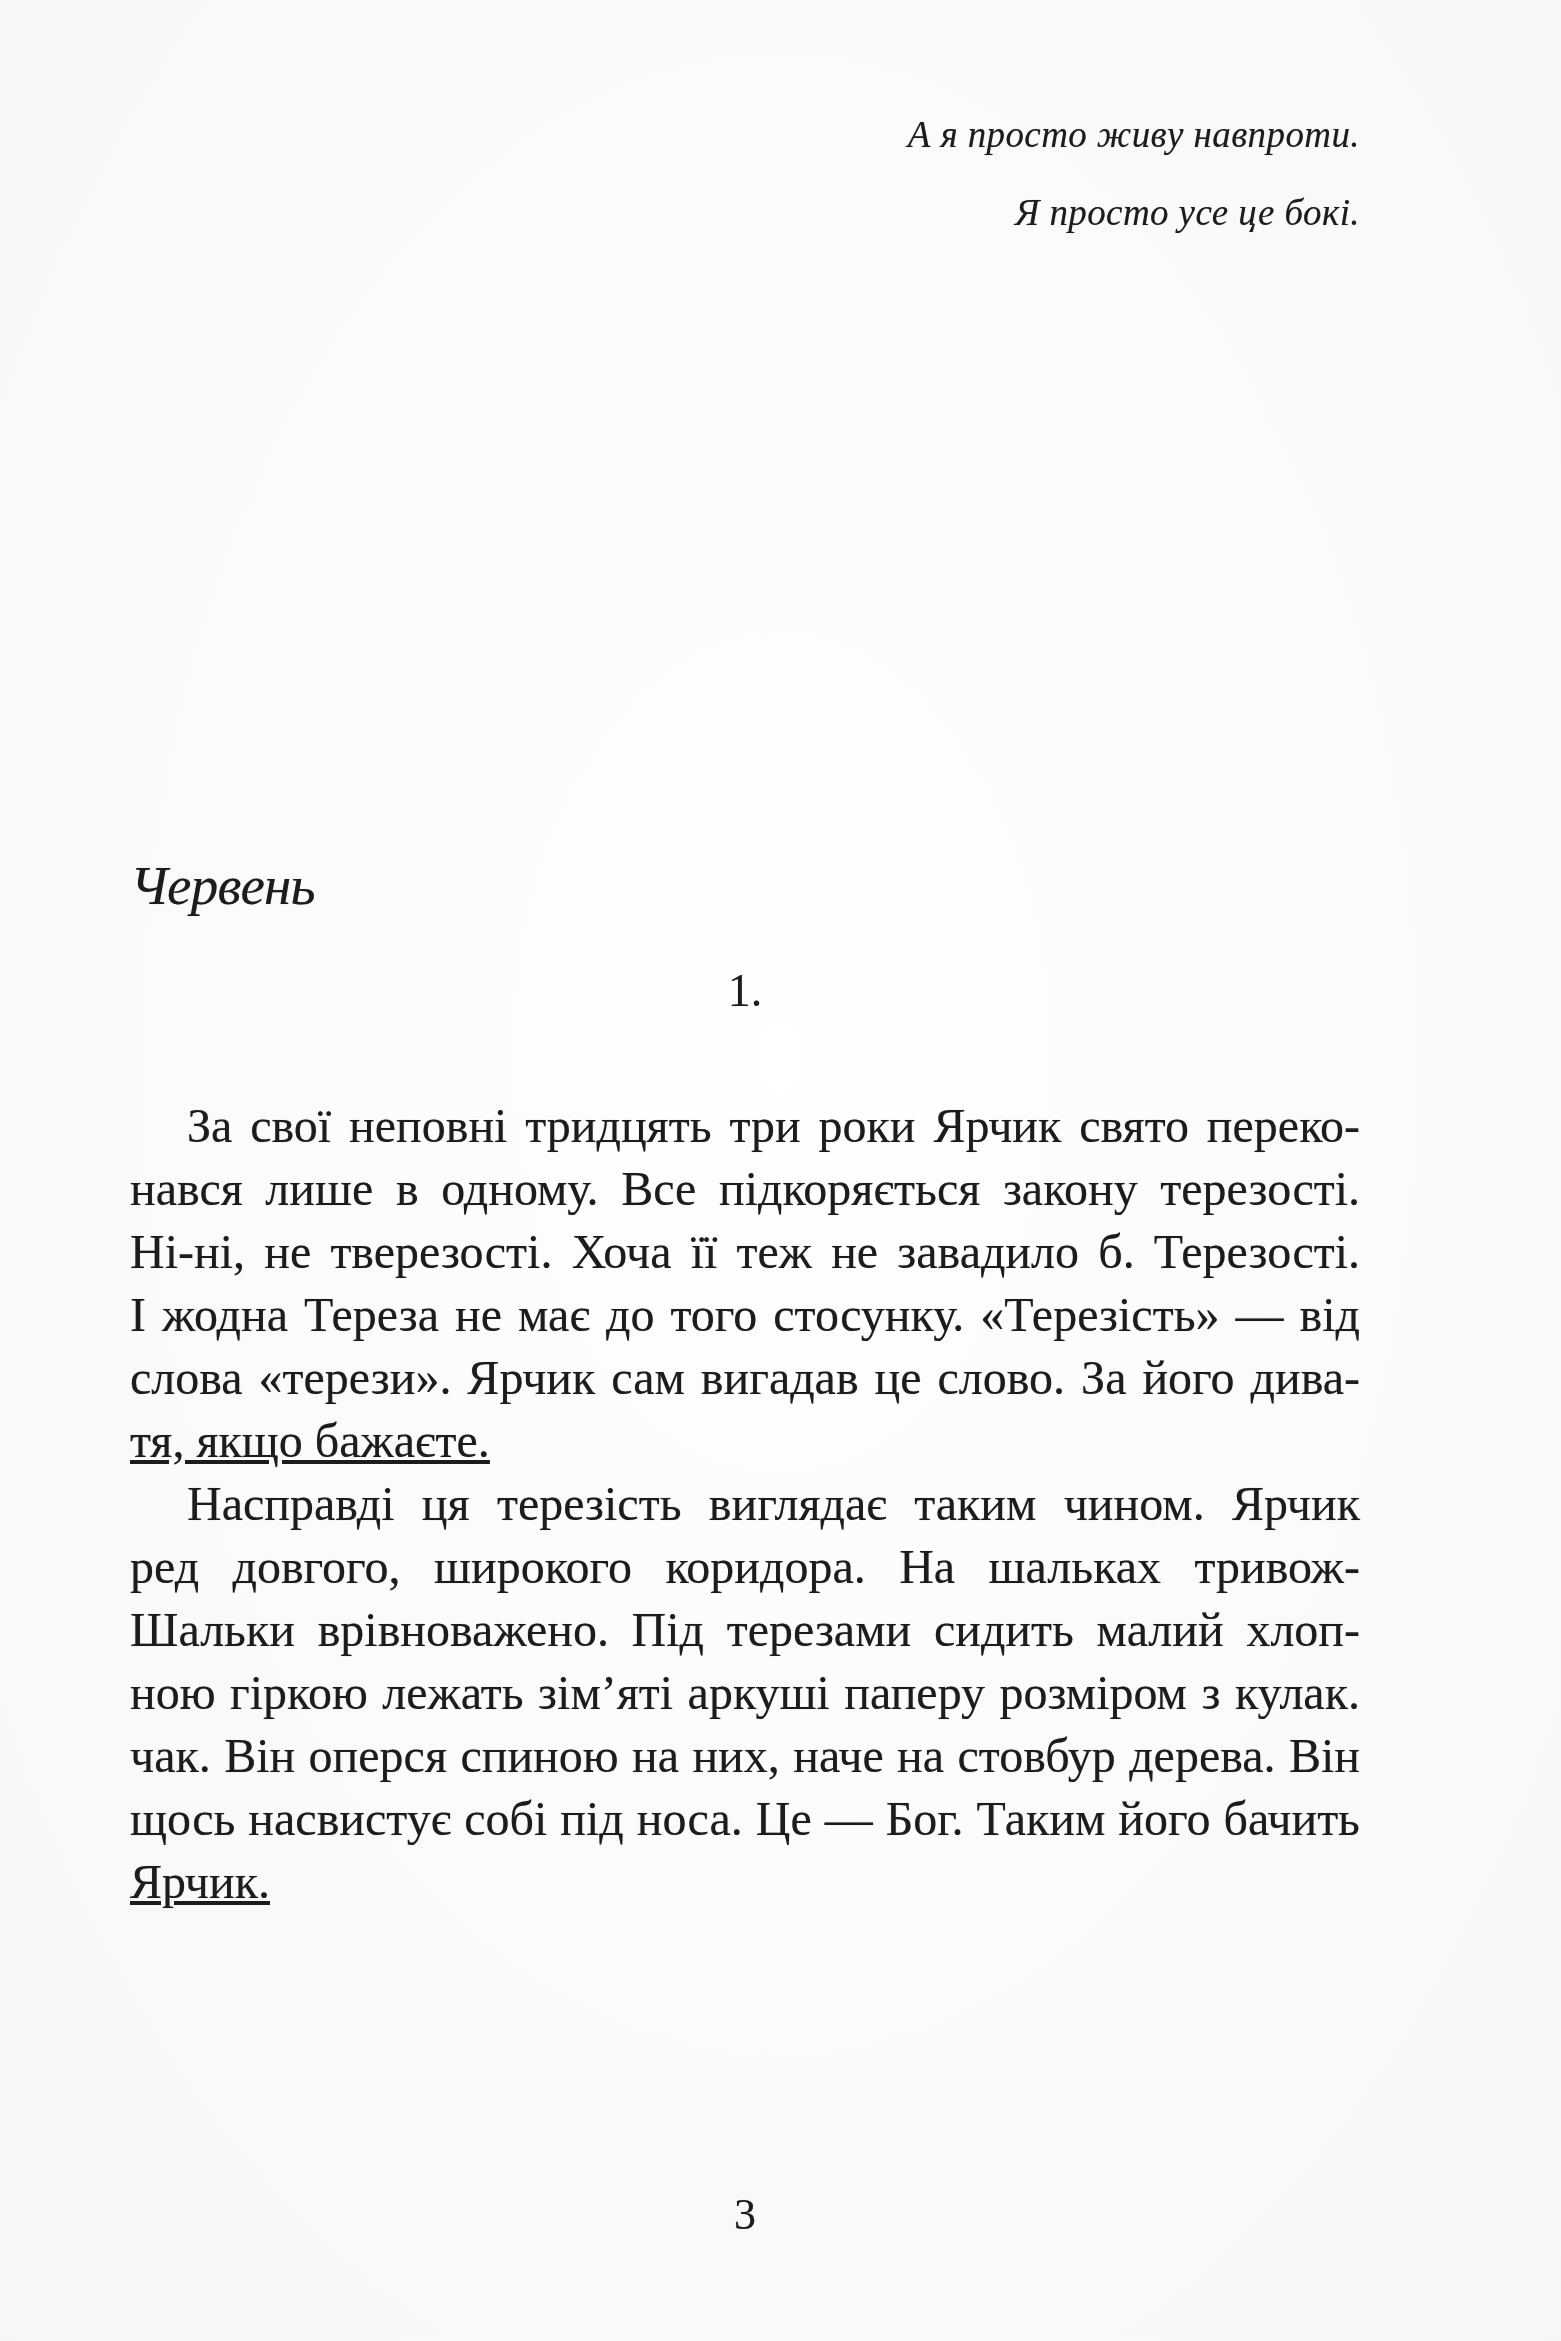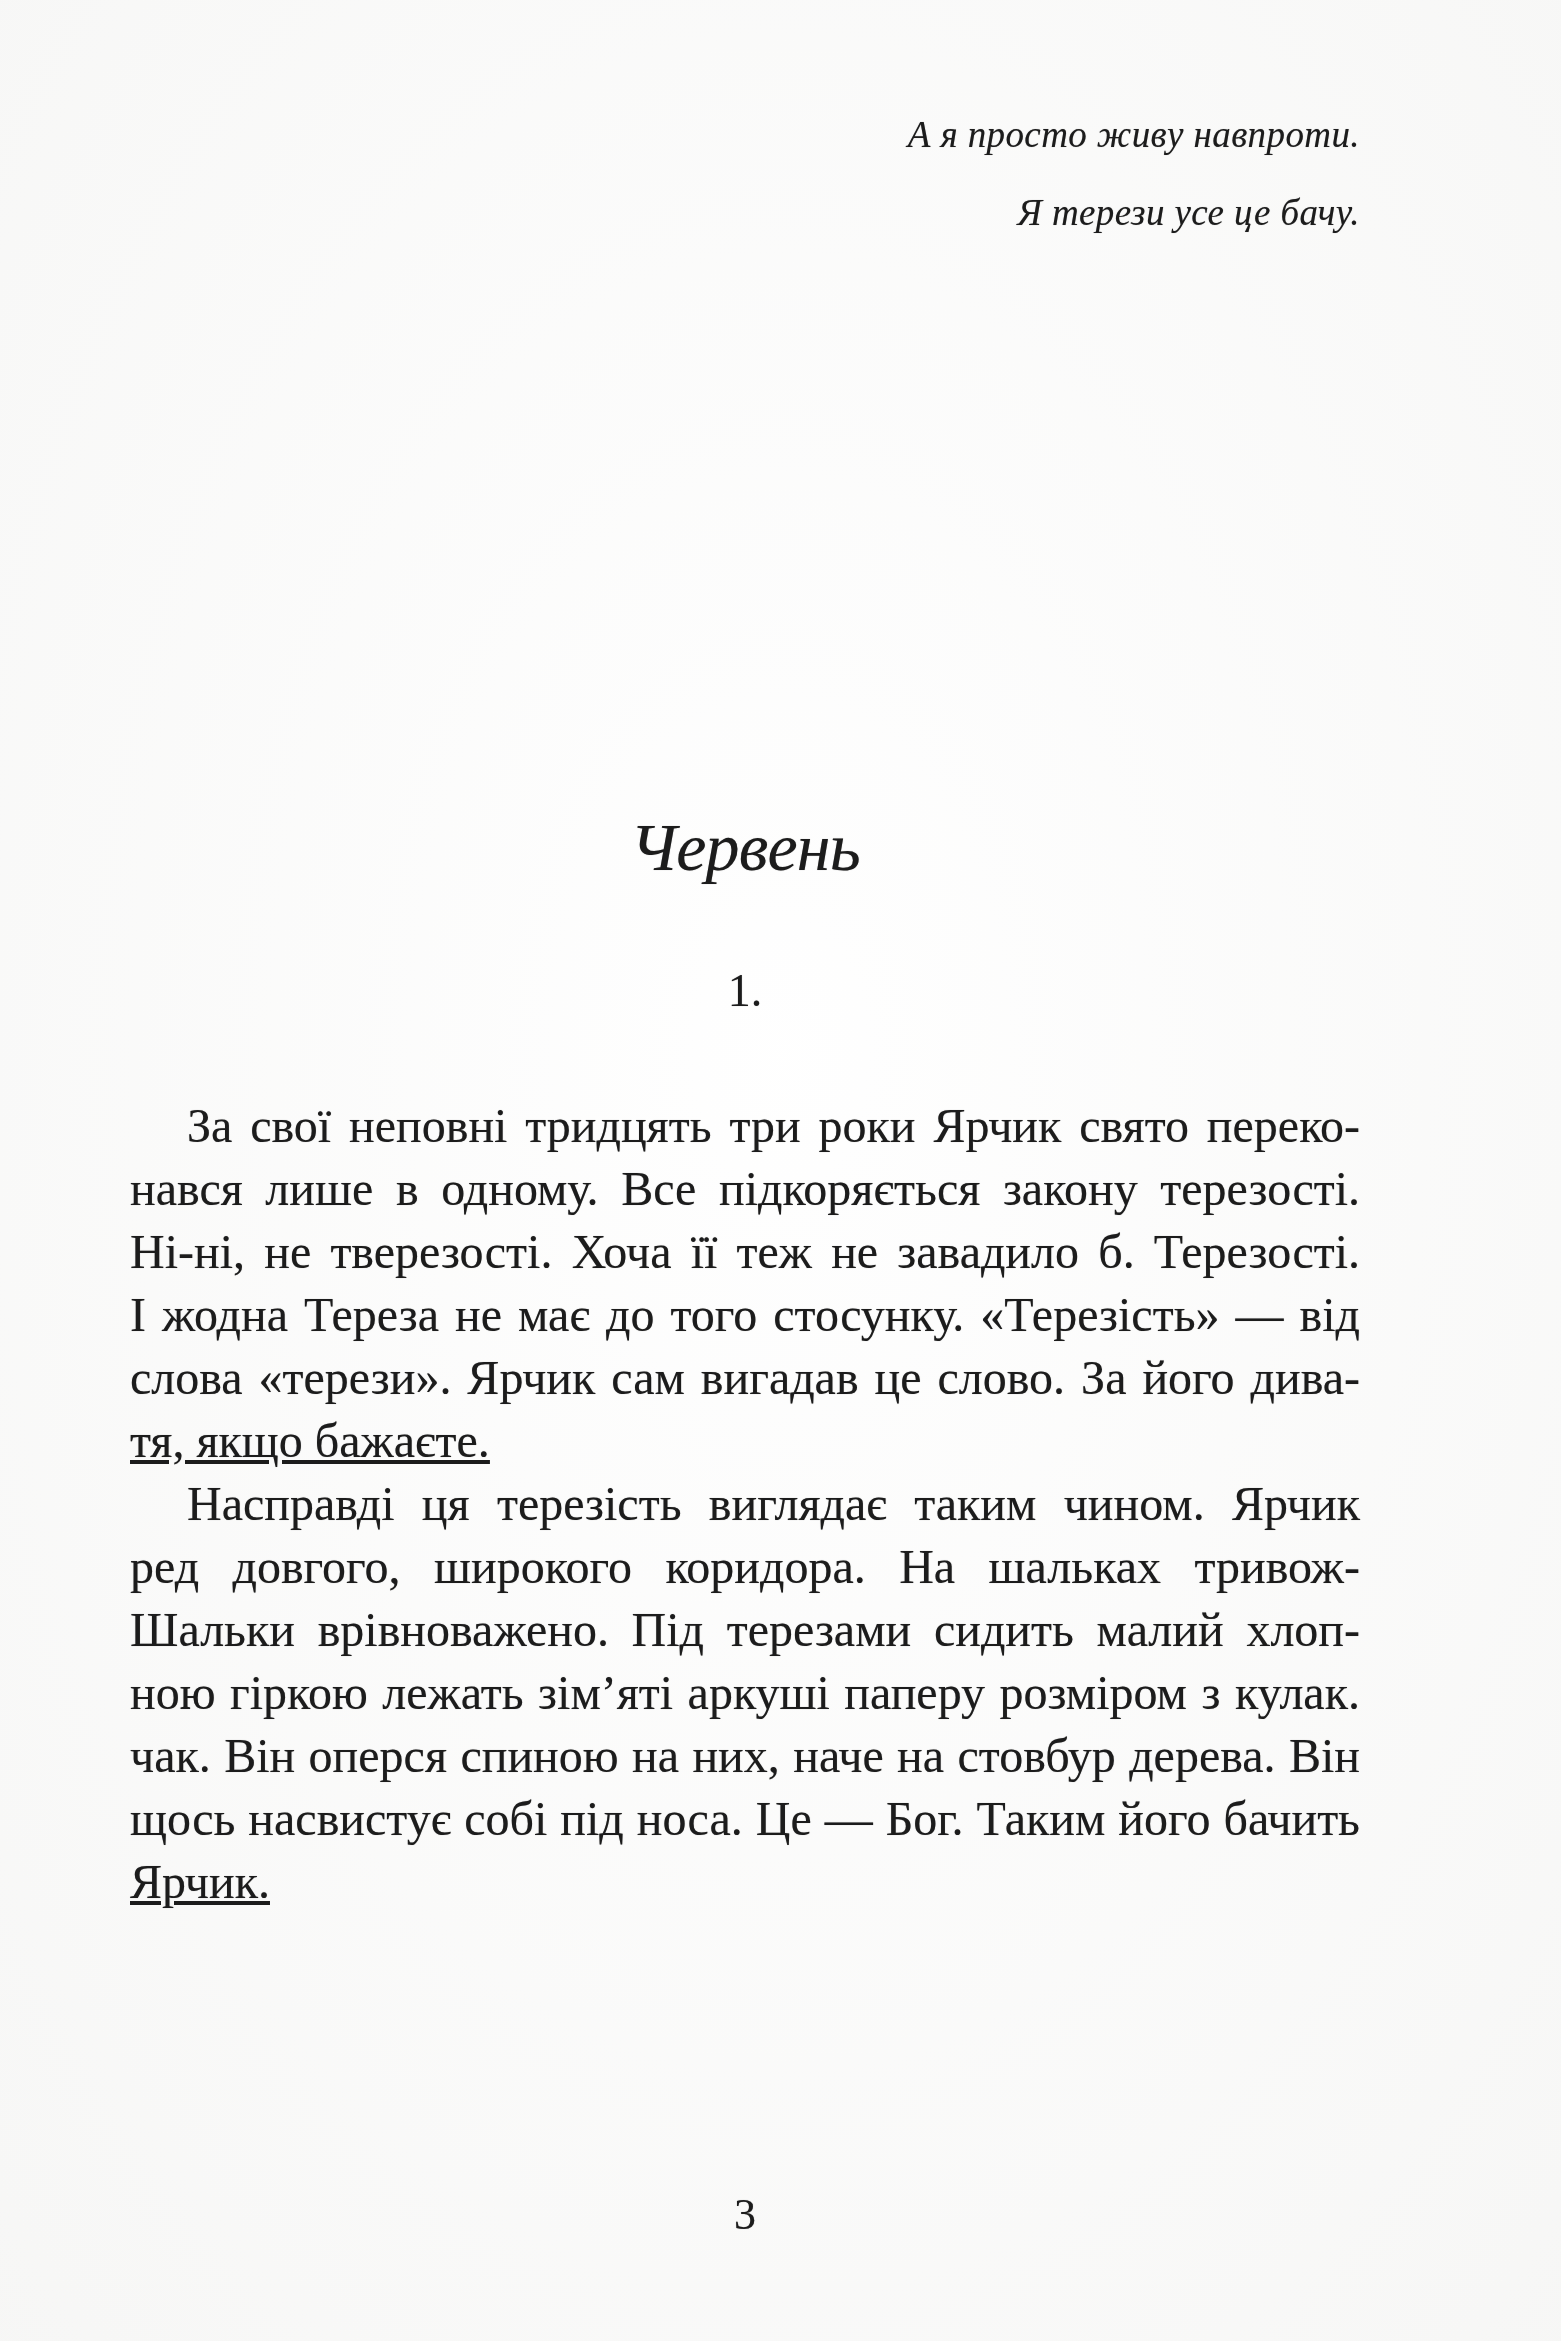--- a/index.html
+++ b/index.html
@@ -32,24 +32,23 @@
   }
   .epigraph {
     top: 96px;
     text-align: right;
     font-style: italic;
     font-size: 37px;
     line-height: 78px;
     letter-spacing: 0.4px;
   }
   .chapter-title {
-    top: 805px;
-    text-align: center;
+    top: 852px;
     font-style: italic;
-    font-size: 68px;
+    font-size: 55px;
     line-height: 1.25;
     letter-spacing: -0.8px;
   }
   .section-number {
     top: 961px;
     text-align: center;
     font-size: 46px;
     line-height: 1.3;
   }
   .body-text {
@@ -75,21 +74,21 @@
     font-size: 44px;
   }
 </style>
 </head>
 <body>
 
 <div class="page">
 
   <div class="column epigraph soft">
     <div class="ep-line">А я просто живу навпроти.</div>
-    <div class="ep-line">Я терези усе це бачу.</div>
+    <div class="ep-line">Я просто усе це бокі.</div>
   </div>
 
   <div class="column chapter-title soft">Червень</div>
 
   <div class="column section-number soft">1.</div>
 
   <div class="column body-text soft">
     <div class="line indent">За свої неповні тридцять три роки Ярчик свято переко-</div>
     <div class="line">нався лише в одному. Все підкоряється закону терезості.</div>
     <div class="line">Ні-ні, не тверезості. Хоча її теж не завадило б. Терезості.</div>

